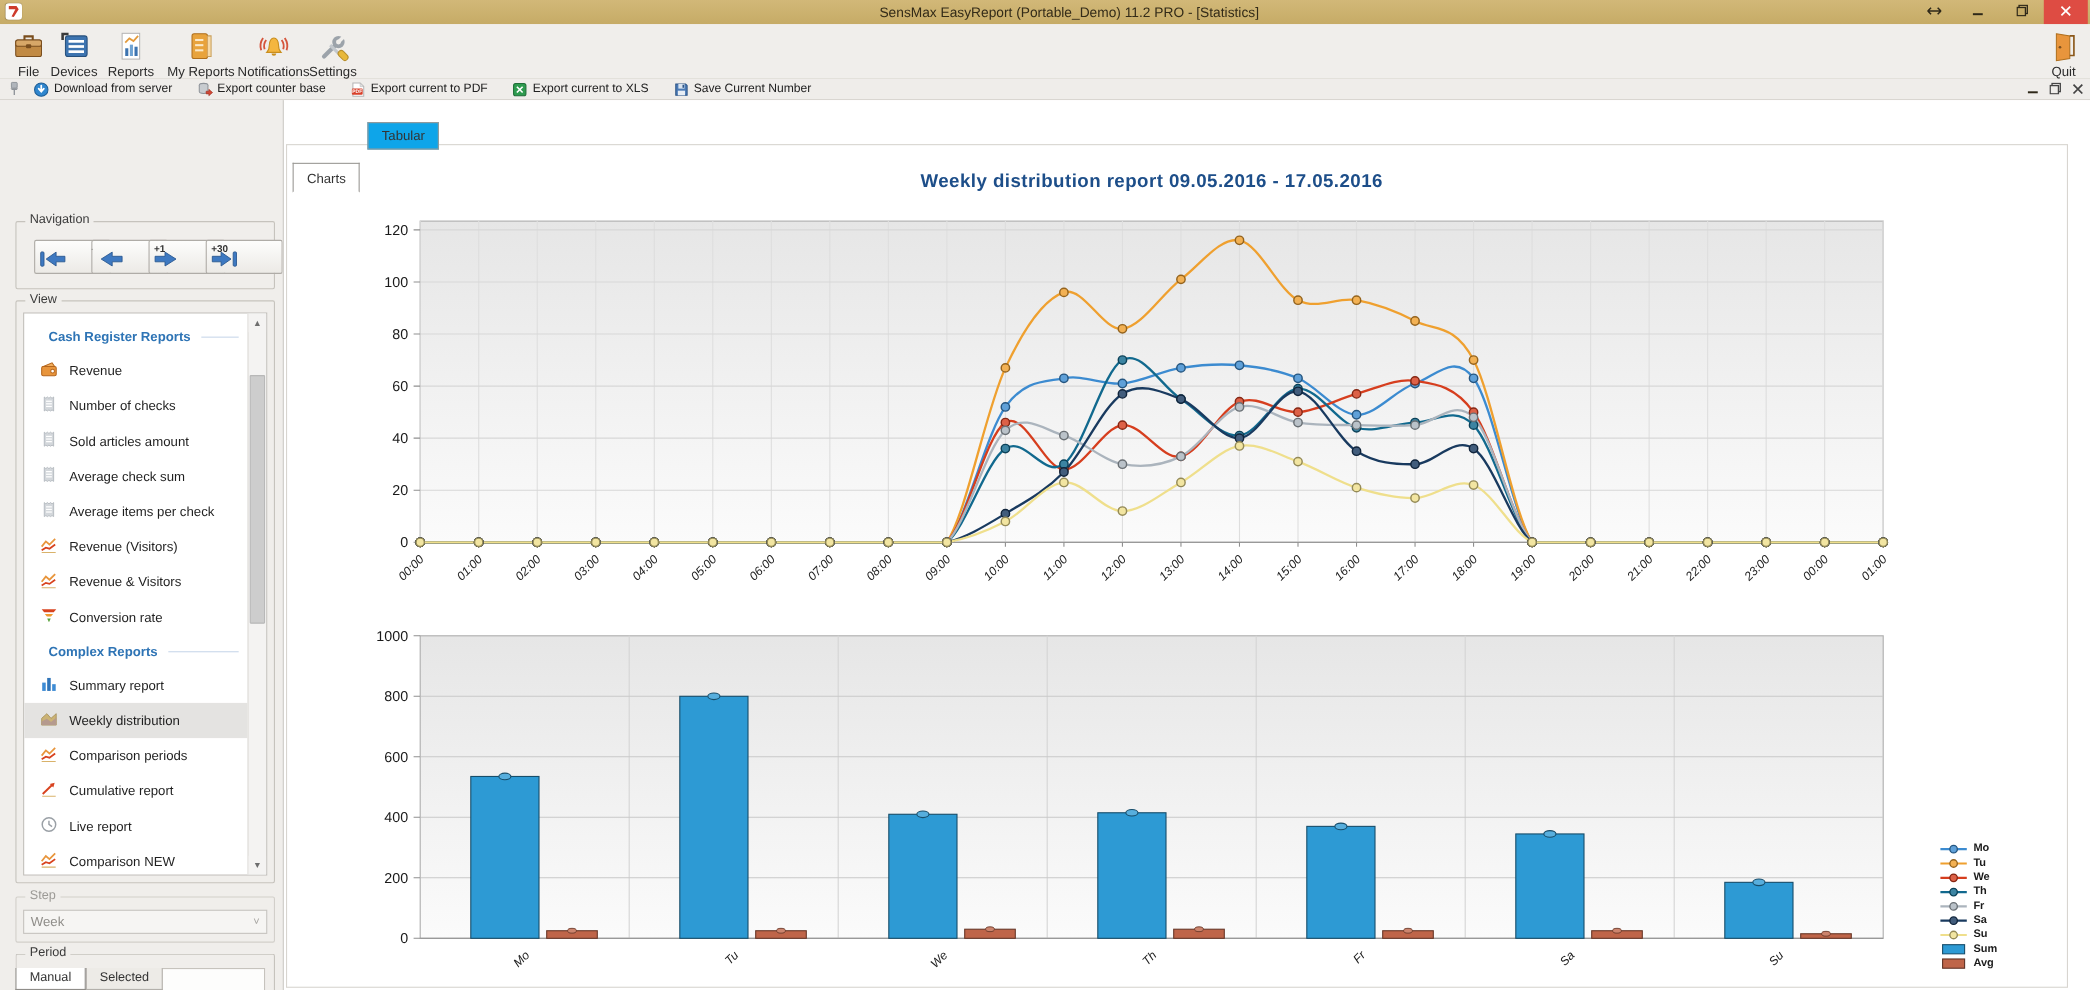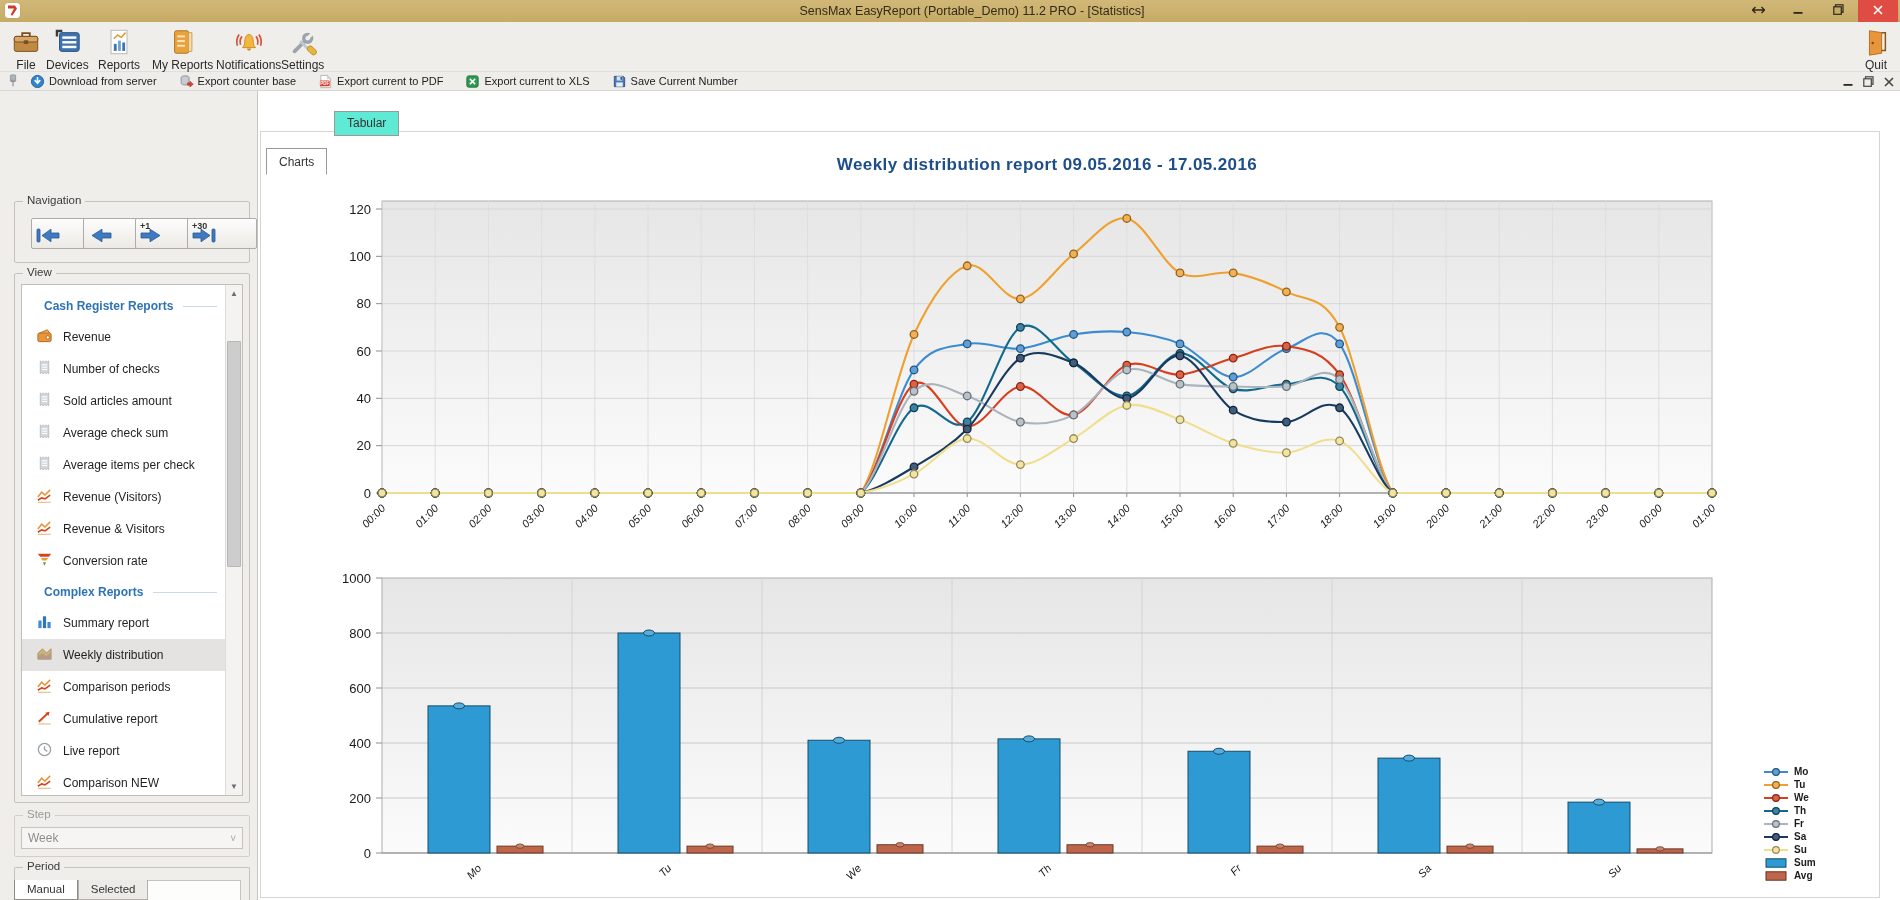--- a/index.html
+++ b/index.html
@@ -63,21 +63,21 @@
   .plabel { position:absolute; font-size:11.5px; color:#2B2B2B; }
 
   .btabs { position:absolute; left:14px; bottom:0; display:flex; }
   .btab { font-size:11.5px; padding:3px 12px 4px 12px; border:1px solid #B3B0AB; border-top:none; background:#EDEBE7; color:#333; }
   .btab.active { background:#fff; border-color:#8F8D89; position:relative; z-index:2; }
 
   
   .main { position:absolute; left:257px; top:91px; width:1643px; height:809px; background:#fff;
     border-left:1px solid #C9C6C1; }
   .mtab { position:absolute; font-size:12px; padding:4px 12px 5px 12px; border:1px solid #9B9995;
-    background:#5eead4; color:#333; top:20px; }
+    background:#0ea5e9; color:#333; top:20px; }
   .mtab.active { background:#fff; border-bottom-color:#fff; top:17px; padding-top:6px; z-index:3;margin-top:40px; }
   .tabpage { position:absolute; left:2px; right:20px; top:40px; bottom:2px; border:1px solid #D8D5D0; background:#fff; }
   .chart-title { position:absolute; left:0; top:64px; width:1578px; text-align:center;
     font-size:17px; font-weight:bold; letter-spacing:0.4px; }
   #charts-svg { position:absolute; left:0; top:41px; }
   .legend { position:absolute; left:1505px; top:674px; }
   .lg-row { display:flex; align-items:center; gap:5px; height:13px; font-size:10px; font-weight:bold; color:#1B1B1B; }
   .lg-row svg { display:block; }
 </style>
 </head>

